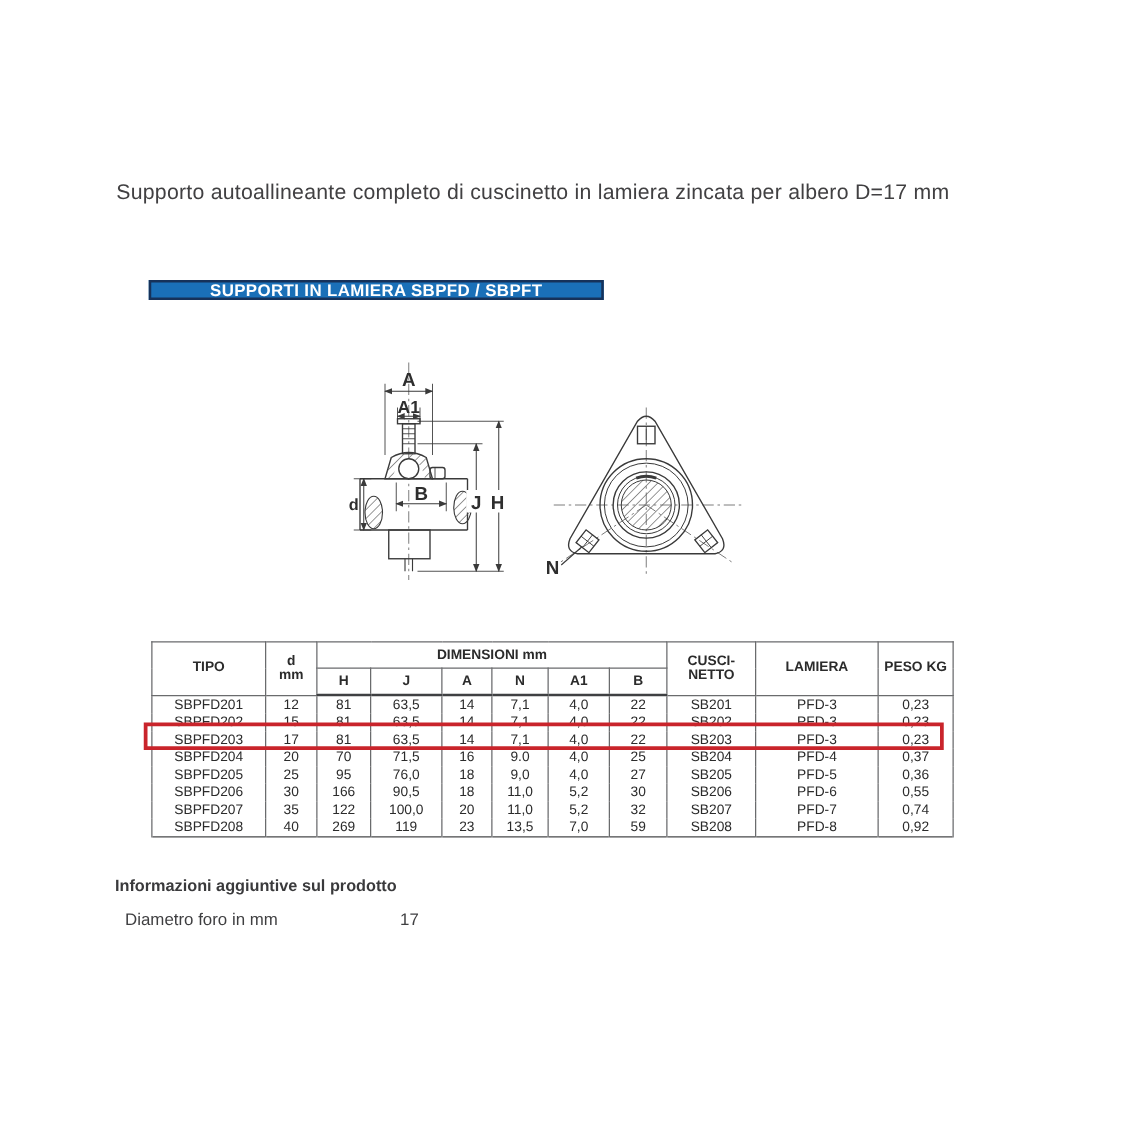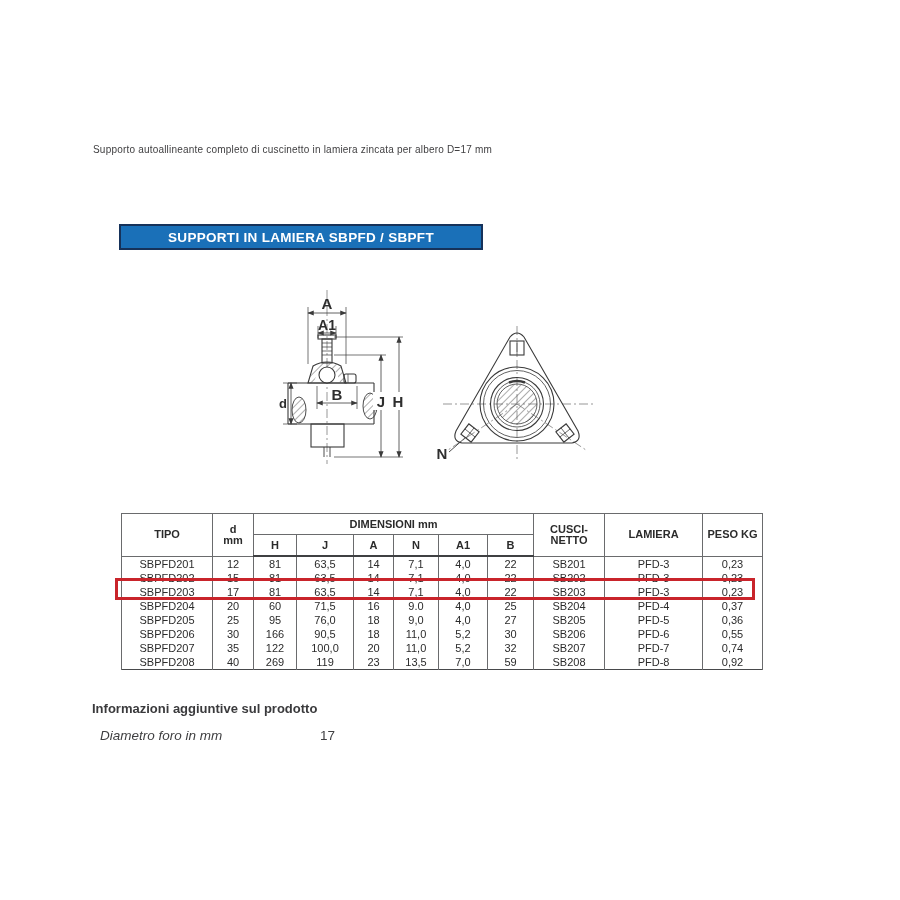--- a/index.html
+++ b/index.html
@@ -1,42 +1,42 @@
 <!DOCTYPE html>
 <html><head>
 <meta charset="utf-8">
 <style>
   html,body{margin:0;padding:0;background:#ffffff;}
   body{width:900px;height:900px;position:relative;font-family:"Liberation Sans",sans-serif;overflow:hidden;}
   .abs{position:absolute;}
 
-  .intro{left:93px;top:144px;font-size:10px;color:#414042;letter-spacing:.2px;}
-
-  .banner{left:119px;top:224px;width:364px;height:26px;background:#1a70b8;border:2px solid #16325a;
+  .intro{left:93px;top:144px;font-size:17px;color:#414042;letter-spacing:.2px;}
+
+  .banner{left:119px;top:224px;width:364px;height:16px;background:#1a70b8;border:2px solid #16325a;
           box-sizing:border-box;display:flex;align-items:center;justify-content:center;}
   .banner span{color:#ffffff;font-weight:bold;font-size:13.5px;letter-spacing:.3px;}
 
   svg.drawing{left:256px;top:278px;}
   svg text{font-family:"Liberation Sans",sans-serif;fill:#2e2e2e;font-weight:bold;}
 
   table.spec{left:121px;top:513px;width:641px;border-collapse:collapse;table-layout:fixed;
              position:absolute;border:1.5px solid #48494b;}
   table.spec th, table.spec td{padding:0;text-align:center;vertical-align:middle;
              font-size:11px;color:#2b2b2b;white-space:nowrap;overflow:hidden;}
   table.spec th{font-weight:bold;border:1px solid #6a6b6d;height:20px;line-height:11px;}
   table.spec thead tr.subhead th{border-bottom:2px solid #3f4042;}
   table.spec td{border-left:1px solid #6a6b6d;border-right:1px solid #6a6b6d;
              border-top:none;border-bottom:none;height:14px;}
   .two-line{display:block;line-height:11px;}
 
   .highlight-box{left:115px;top:578px;width:640px;height:22px;border:3px solid #c9242b;
                  box-sizing:border-box;background:transparent;z-index:5;}
 
   .info-heading{left:92px;top:701px;font-size:13px;font-weight:bold;color:#3a3a3c;}
-  .info-label{left:100px;top:728px;font-size:13.5px;color:#3f3f41;font-style:italic;}
+  .info-label{left:100px;top:728px;font-size:13.5px;color:#3f3f41;}
   .info-value{left:320px;top:728px;font-size:13.5px;color:#3f3f41;}
 </style>
 </head>
 <body>
 
 <div class="abs intro">Supporto autoallineante completo di cuscinetto in lamiera zincata per albero D=17 mm</div>
 
 <div class="abs banner">
   <span>SUPPORTI IN LAMIERA SBPFD / SBPFT</span>
 </div>
@@ -220,21 +220,21 @@
         <td>7,1</td>
         <td>4,0</td>
         <td>22</td>
         <td>SB203</td>
         <td>PFD-3</td>
         <td>0,23</td>
     </tr>
     <tr>
       <td>SBPFD204</td>
         <td>20</td>
-        <td>60</td>
+        <td>70</td>
         <td>71,5</td>
         <td>16</td>
         <td>9.0</td>
         <td>4,0</td>
         <td>25</td>
         <td>SB204</td>
         <td>PFD-4</td>
         <td>0,37</td>
     </tr>
     <tr>

